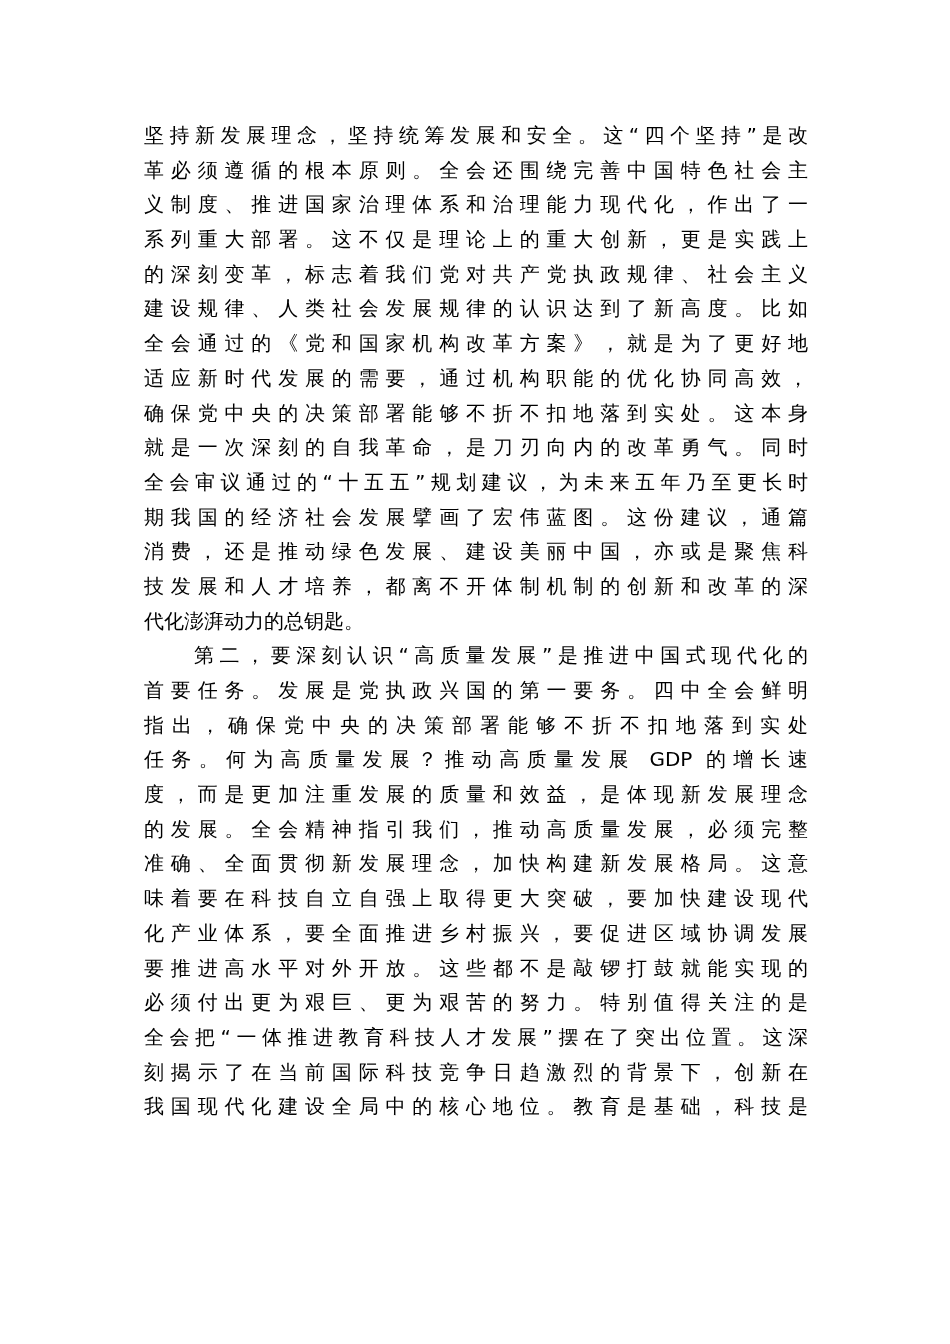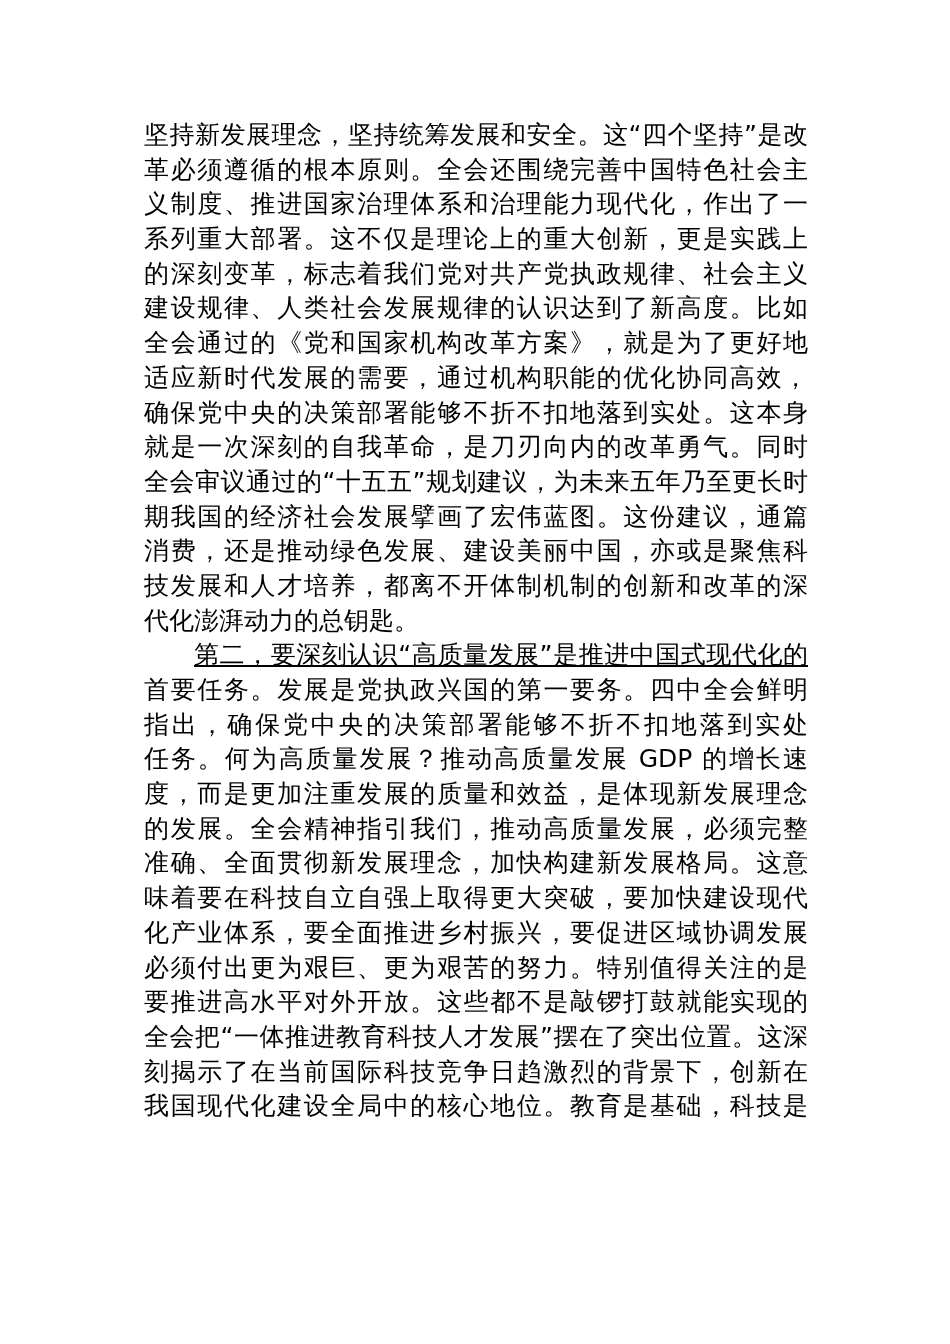--- a/index.html
+++ b/index.html
@@ -20,37 +20,36 @@
       width: 950px;
       height: 1344px;
       background: #ffffff;
     }
     .text-body {
       position: absolute;
       left: 144px;
       top: 118px;
       width: 664px;
       font-family: "DejaVu Sans", "Liberation Sans", sans-serif;
-      font-size: 25px;
+      font-size: 20px;
       color: #000000;
     }
     .line {
       height: 34.7px;
       line-height: 34.7px;
       white-space: nowrap;
       text-align: justify;
       text-align-last: justify;
       letter-spacing: 0;
     }
     .line.last {
       text-align-last: left;
     }
     .line.indent {
       padding-left: 50px;
-      text-decoration: underline;
     }
   </style>
 </head>
 <body>
 
 <div class="page">
   <div class="text-body">
     <div class="line">坚持新发展理念，坚持统筹发展和安全。这“四个坚持”是改</div>
     <div class="line">革必须遵循的根本原则。全会还围绕完善中国特色社会主</div>
     <div class="line">义制度、推进国家治理体系和治理能力现代化，作出了一</div>
@@ -68,19 +67,19 @@
     <div class="line last">代化澎湃动力的总钥匙。</div>
     <div class="line indent">第二，要深刻认识“高质量发展”是推进中国式现代化的</div>
     <div class="line">首要任务。发展是党执政兴国的第一要务。四中全会鲜明</div>
     <div class="line">指出，确保党中央的决策部署能够不折不扣地落到实处</div>
     <div class="line">任务。何为高质量发展？推动高质量发展 GDP 的增长速</div>
     <div class="line">度，而是更加注重发展的质量和效益，是体现新发展理念</div>
     <div class="line">的发展。全会精神指引我们，推动高质量发展，必须完整</div>
     <div class="line">准确、全面贯彻新发展理念，加快构建新发展格局。这意</div>
     <div class="line">味着要在科技自立自强上取得更大突破，要加快建设现代</div>
     <div class="line">化产业体系，要全面推进乡村振兴，要促进区域协调发展</div>
+    <div class="line">要推进高水平对外开放。这些都不是敲锣打鼓就能实现的</div>
     <div class="line">必须付出更为艰巨、更为艰苦的努力。特别值得关注的是</div>
-    <div class="line">要推进高水平对外开放。这些都不是敲锣打鼓就能实现的</div>
     <div class="line">全会把“一体推进教育科技人才发展”摆在了突出位置。这深</div>
     <div class="line">刻揭示了在当前国际科技竞争日趋激烈的背景下，创新在</div>
     <div class="line">我国现代化建设全局中的核心地位。教育是基础，科技是</div>
   </div>
 </div>
 
 </body></html>

